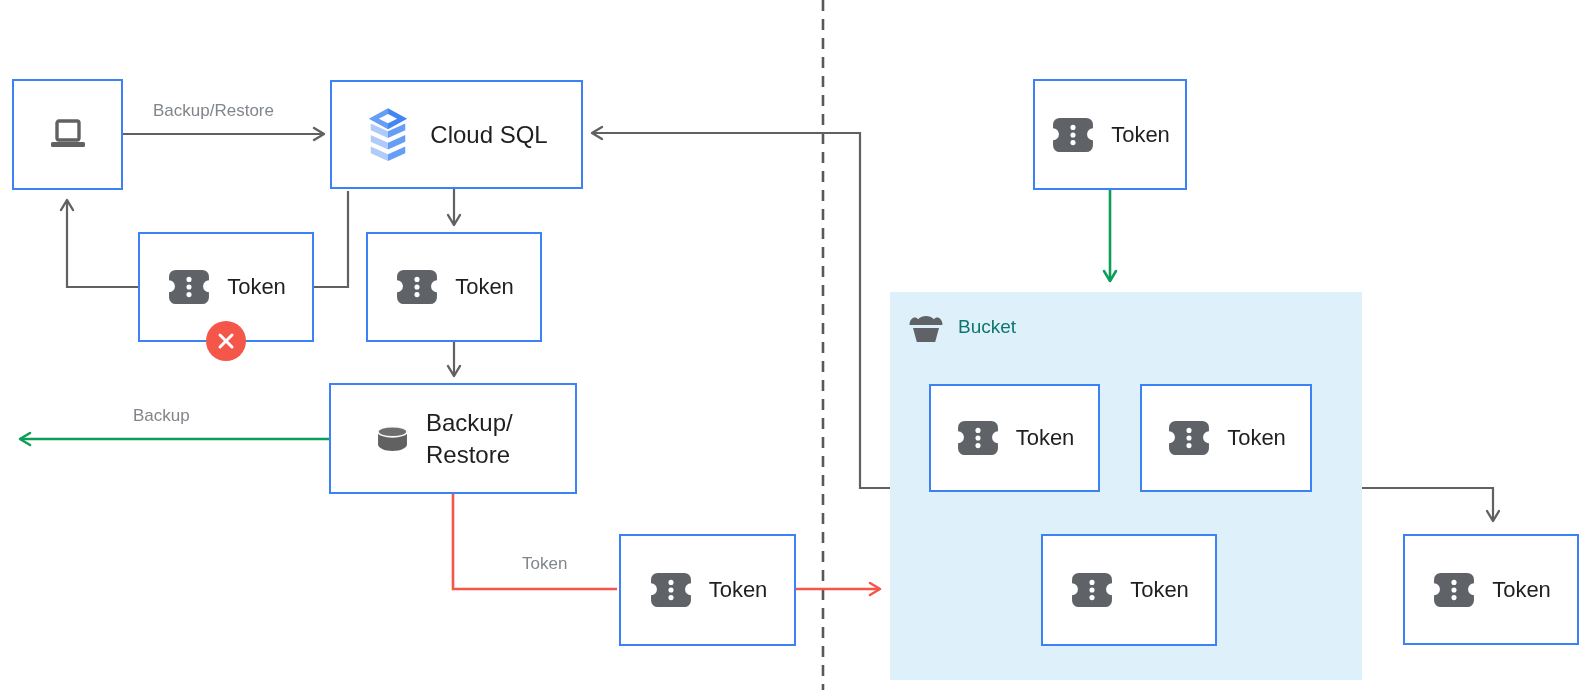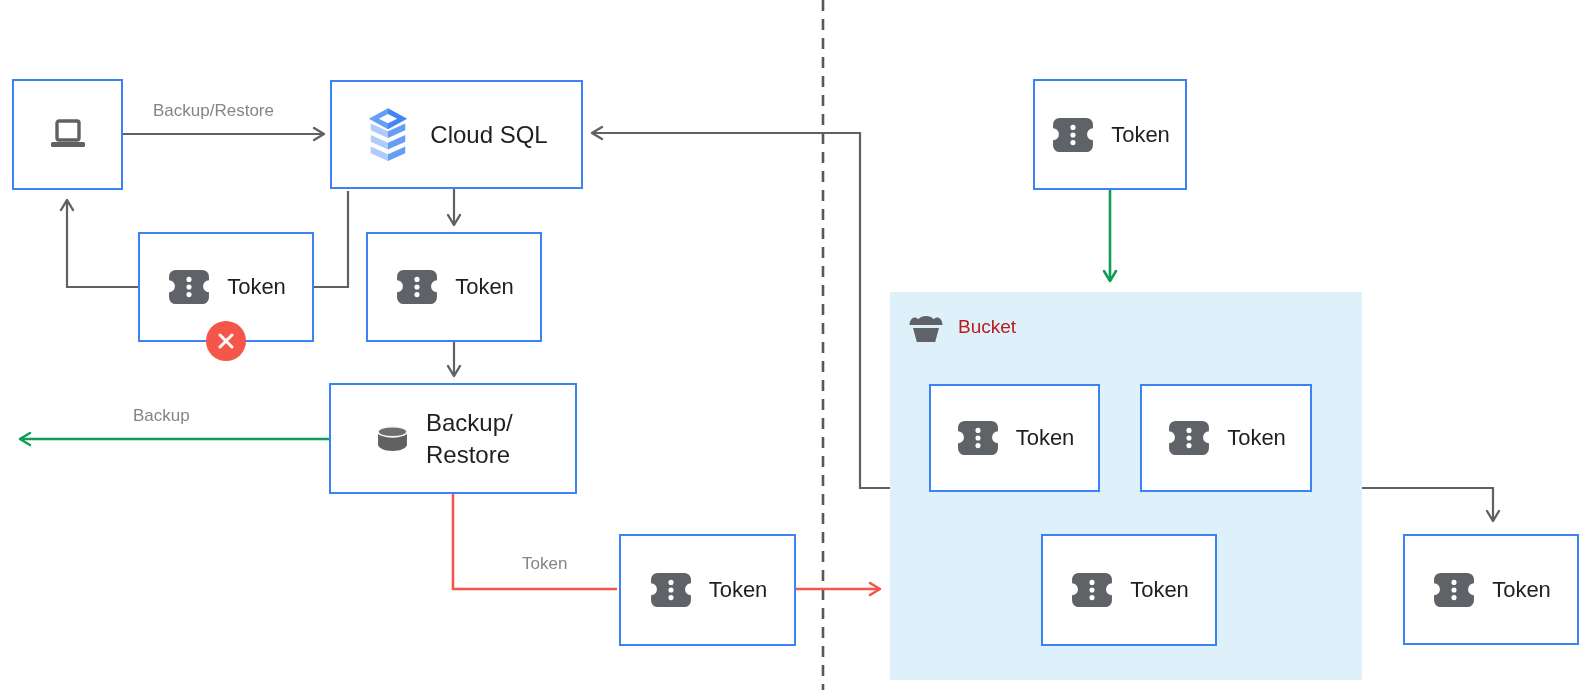--- a/index.html
+++ b/index.html
@@ -2,21 +2,21 @@
 <html><head>
 <meta charset="utf-8">
 <style>
   *{box-sizing:border-box}
   html,body{margin:0;padding:0;background:#fff}
   body{font-family:"Liberation Sans",sans-serif;color:#212121}
   .canvas{position:relative;width:1582px;height:690px;background:#fff;overflow:hidden}
 
   .bucket-area{position:absolute;left:890px;top:292px;width:472px;height:388px;background:#def1fb}
   .bucket-head{position:absolute;left:18px;top:20px;display:flex;align-items:center;gap:14px}
-  .bucket-head .blabel{font-size:19px;color:#b91c1c}
+  .bucket-head .blabel{font-size:19px;color:#0f766e}
 
   svg.wires{position:absolute;left:0;top:0;pointer-events:none}
 
   .node{position:absolute;background:#fff;border:2px solid #3b82f6;display:flex;align-items:center;justify-content:center;gap:15px}
   .node .lbl{font-size:22px;color:#1f1f1f;white-space:nowrap}
   .node.big .lbl{font-size:24px}
   .node .wrap-lbl{font-size:24px;color:#1f1f1f;width:104px;line-height:1.3;overflow-wrap:break-word;white-space:normal}
 
   .edge-label{position:absolute;color:#80868b;font-size:17px;line-height:1.35}
   .title{position:absolute;left:1048px;top:13px;font-size:25px;font-weight:700;color:#161616;white-space:nowrap}

